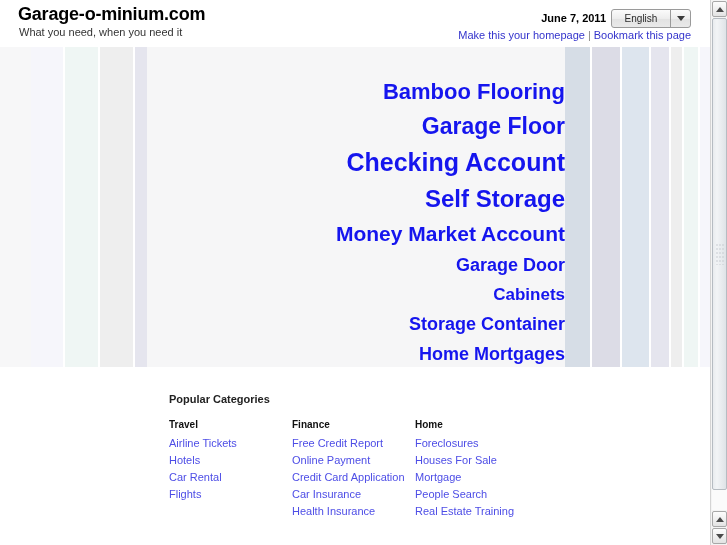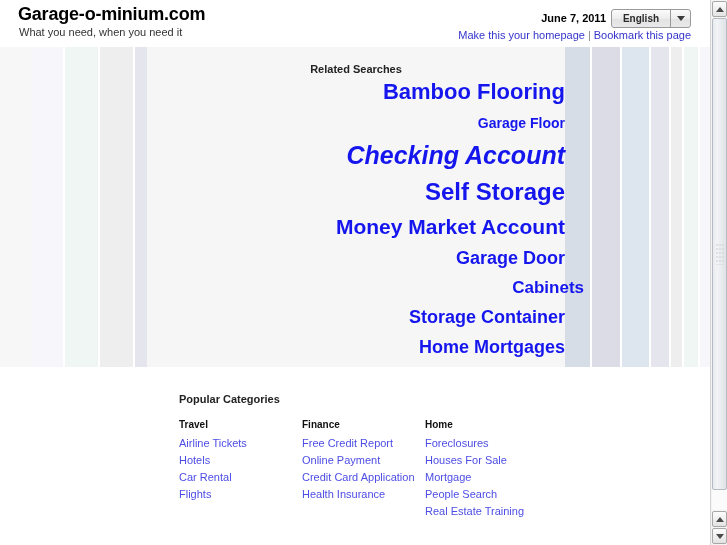--- a/index.html
+++ b/index.html
@@ -71,21 +71,20 @@
     top: 9px;
     width: 80px;
     height: 19px;
     border: 1px solid #9a9a9a;
     border-radius: 3px;
     background: linear-gradient(to bottom, #fbfbfb 0%, #ededed 50%, #e2e2e2 51%, #e9e9e9 100%);
     box-sizing: border-box;
     display: flex;
     align-items: stretch;
     cursor: default;
-    font-weight: bold;
   }
   #lang-value {
     flex: 1 1 auto;
     display: flex;
     align-items: center;
     justify-content: center;
     font-size: 10px;
     color: #2b2b2b;
     white-space: nowrap;
     overflow: hidden;
@@ -170,21 +169,21 @@
   .related-item a {
     color: #1515ee;
     font-weight: bold;
     text-decoration: none;
     white-space: nowrap;
   }
 
   
   #popular {
     position: absolute;
-    left: 179px;
+    left: 169px;
     top: 393px;
     width: 400px;
   }
   #popular-heading {
     font-size: 11px;
     font-weight: bold;
     color: #222222;
     margin-bottom: 14px;
   }
   #popular-cols {
@@ -309,49 +308,49 @@
       <div class="stripe" style="left: 565px; width: 25px; background: rgb(214, 221, 230);"></div>
       <div class="stripe" style="left: 592px; width: 28px; background: rgb(220, 220, 230);"></div>
       <div class="stripe" style="left: 622px; width: 27px; background: rgb(221, 229, 238);"></div>
       <div class="stripe" style="left: 651px; width: 18px; background: rgb(229, 229, 238);"></div>
       <div class="stripe" style="left: 671px; width: 11px; background: rgb(238, 238, 238);"></div>
       <div class="stripe" style="left: 684px; width: 14px; background: rgb(239, 246, 244);"></div>
       <div class="stripe" style="left: 700px; width: 10px; background: rgb(246, 246, 251);"></div>
     </div>
 
   <div id="center-panel">
-    <div id="related-heading">Related Searches</div>
     <div id="related-list">
         <div class="related-item" style="margin-bottom: 12px;"><a href="#" style="font-size: 22px;">Bamboo Flooring</a></div>
-        <div class="related-item" style="margin-bottom: 12px;"><a href="#" style="font-size: 14px;">Garage Floor</a></div>
-        <div class="related-item" style="margin-bottom: 12px;"><a href="#" style="font-size: 25px; font-style: italic;">Checking Account</a></div>
+        <div class="related-item" style="margin-bottom: 12px;"><a href="#" style="font-size: 23px;">Garage Floor</a></div>
+        <div class="related-item" style="margin-bottom: 12px;"><a href="#" style="font-size: 25px;">Checking Account</a></div>
         <div class="related-item" style="margin-bottom: 12px;"><a href="#" style="font-size: 24px;">Self Storage</a></div>
         <div class="related-item" style="margin-bottom: 12px;"><a href="#" style="font-size: 21px;">Money Market Account</a></div>
         <div class="related-item" style="margin-bottom: 12px;"><a href="#" style="font-size: 18px;">Garage Door</a></div>
-        <div class="related-item" style="margin-bottom: 12px; padding-left: 19px;"><a href="#" style="font-size: 17px;">Cabinets</a></div>
+        <div class="related-item" style="margin-bottom: 12px;"><a href="#" style="font-size: 17px;">Cabinets</a></div>
         <div class="related-item" style="margin-bottom: 12px;"><a href="#" style="font-size: 18px;">Storage Container</a></div>
         <div class="related-item" style="margin-bottom: 12px;"><a href="#" style="font-size: 18px;">Home Mortgages</a></div>
       </div>
   </div>
 
   <div id="popular">
     <div id="popular-heading">Popular Categories</div>
     <div id="popular-cols">
         <div class="pop-col">
           <div class="pop-col-title">Travel</div>
           <a class="pop-link" href="#">Airline Tickets</a>
           <a class="pop-link" href="#">Hotels</a>
           <a class="pop-link" href="#">Car Rental</a>
           <a class="pop-link" href="#">Flights</a>
         </div>
         <div class="pop-col">
           <div class="pop-col-title">Finance</div>
           <a class="pop-link" href="#">Free Credit Report</a>
           <a class="pop-link" href="#">Online Payment</a>
           <a class="pop-link" href="#">Credit Card Application</a>
+          <a class="pop-link" href="#">Car Insurance</a>
           <a class="pop-link" href="#">Health Insurance</a>
         </div>
         <div class="pop-col">
           <div class="pop-col-title">Home</div>
           <a class="pop-link" href="#">Foreclosures</a>
           <a class="pop-link" href="#">Houses For Sale</a>
           <a class="pop-link" href="#">Mortgage</a>
           <a class="pop-link" href="#">People Search</a>
           <a class="pop-link" href="#">Real Estate Training</a>
         </div>

